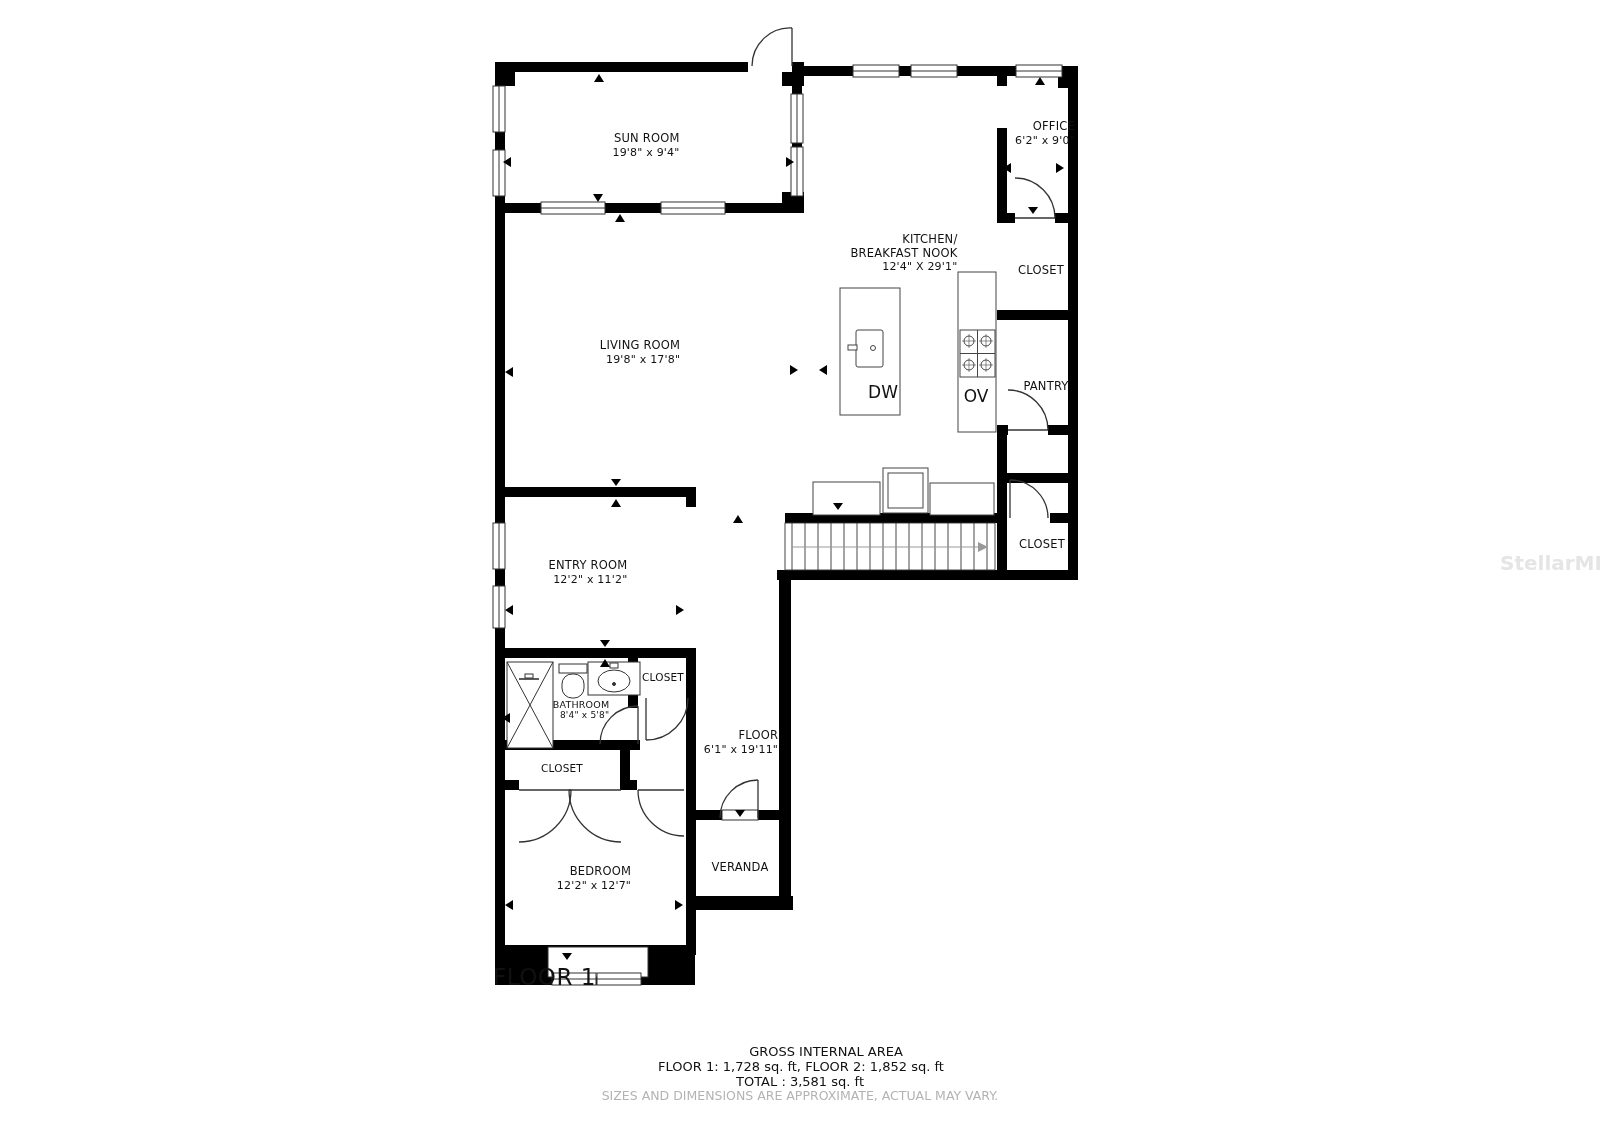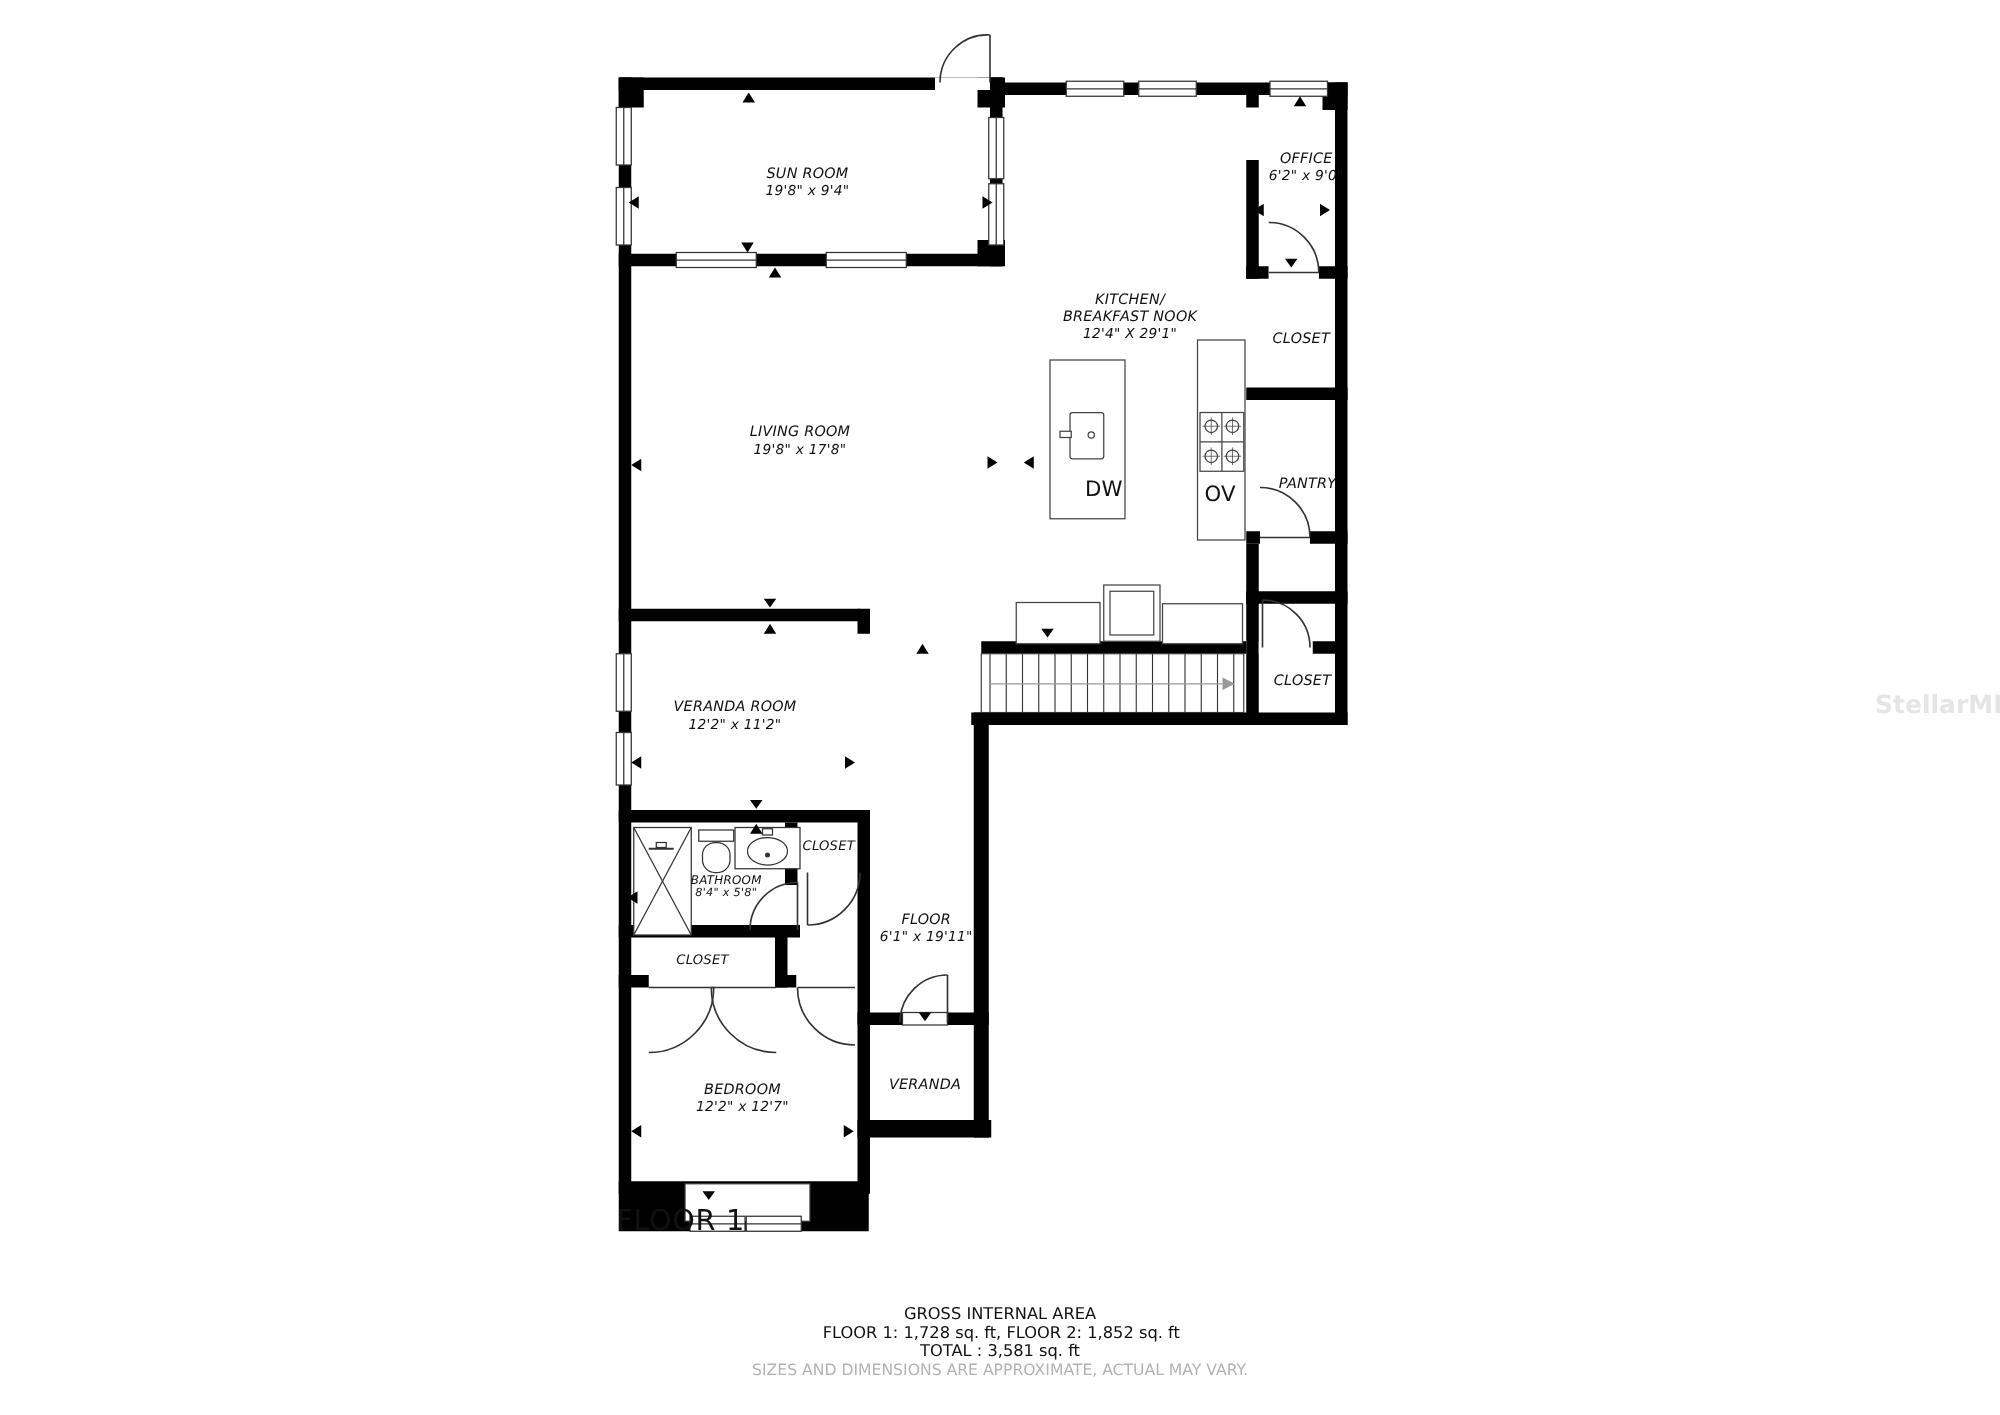--- a/index.html
+++ b/index.html
@@ -2,22 +2,22 @@
 <html><head>
 <meta charset="utf-8">
 <style>
   html,body{margin:0;padding:0;background:#fff;}
   .canvas{
     position:relative;width:1600px;height:1132px;background:#ffffff;overflow:hidden;
     font-family:"DejaVu Sans","Liberation Sans",sans-serif;color:#111;
   }
   .plan-svg{position:absolute;left:0;top:0;}
   .room-label{
-    position:absolute;transform:translateX(-50%);text-align:center;
-    font-size:11.5px;line-height:13.5px;letter-spacing:.2px;white-space:nowrap;color:#111;font-style:italic;
+    position:absolute;transform:translateX(-50%);text-align:right;
+    font-size:11.5px;line-height:13.5px;letter-spacing:.2px;white-space:nowrap;color:#111;
   }
   .room-label .rdims{font-size:11px;}
   .lbl-sm{font-size:9.5px;line-height:11px;}
   .lbl-sm .rdims{font-size:9px;}
   .lbl-xs{font-size:10.5px;}
   .appl-label{position:absolute;transform:translateX(-50%);font-size:17px;color:#111;white-space:nowrap;}
   .floor-title{position:absolute;font-size:23px;letter-spacing:.5px;color:#111;white-space:nowrap;}
   .footer-line{position:absolute;transform:translateX(-50%);font-size:13px;color:#111;white-space:nowrap;}
   .footer-disclaimer{position:absolute;transform:translateX(-50%);font-size:12.5px;white-space:nowrap;}
   .watermark{position:absolute;font-size:20px;font-weight:bold;white-space:nowrap;}
@@ -266,21 +266,21 @@
   <div class="room-label" style="left:640px;top:339px">
     <div class="rname">LIVING ROOM</div>
     <div class="rdims">19'8" x 17'8"</div>
   </div>
 
   <div class="room-label" style="left:1042px;top:538px">
     <div class="rname">CLOSET</div>
   </div>
 
   <div class="room-label" style="left:588px;top:559px">
-    <div class="rname">VERANDA ROOM</div>
+    <div class="rname">ENTRY ROOM</div>
     <div class="rdims">12'2" x 11'2"</div>
   </div>
 
   <div class="room-label lbl-sm" style="left:581px;top:699px">
     <div class="rname">BATHROOM</div>
     <div class="rdims">8'4" x 5'8"</div>
   </div>
 
   <div class="room-label lbl-xs" style="left:663px;top:671px">
     <div class="rname">CLOSET</div>
@@ -302,20 +302,20 @@
 
   <div class="room-label" style="left:740px;top:861px">
     <div class="rname">VERANDA</div>
   </div>
 
   <div class="appl-label" style="left:883px;top:382px">DW</div>
   <div class="appl-label" style="left:976px;top:386px">OV</div>
 
   <div class="floor-title" style="left:493px;top:964px">FLOOR 1</div>
 
-  <div class="footer-line" style="left:800px;top:1044px">GROSS INTERNAL AREA</div>
+  <div class="footer-line" style="left:826px;top:1044px">GROSS INTERNAL AREA</div>
   <div class="footer-line" style="left:801px;top:1059px">FLOOR 1: 1,728 sq. ft, FLOOR 2: 1,852 sq. ft</div>
   <div class="footer-line" style="left:800px;top:1074px">TOTAL :  3,581 sq. ft</div>
   <div class="footer-disclaimer" style="left:800px;top:1088px;color:#b3b3b3">SIZES AND DIMENSIONS ARE APPROXIMATE, ACTUAL MAY VARY.</div>
 
   <div class="watermark" style="left:1500px;top:551px;color:#e5e5e5">StellarMLS</div>
 
 </div>
 
 </body></html>

